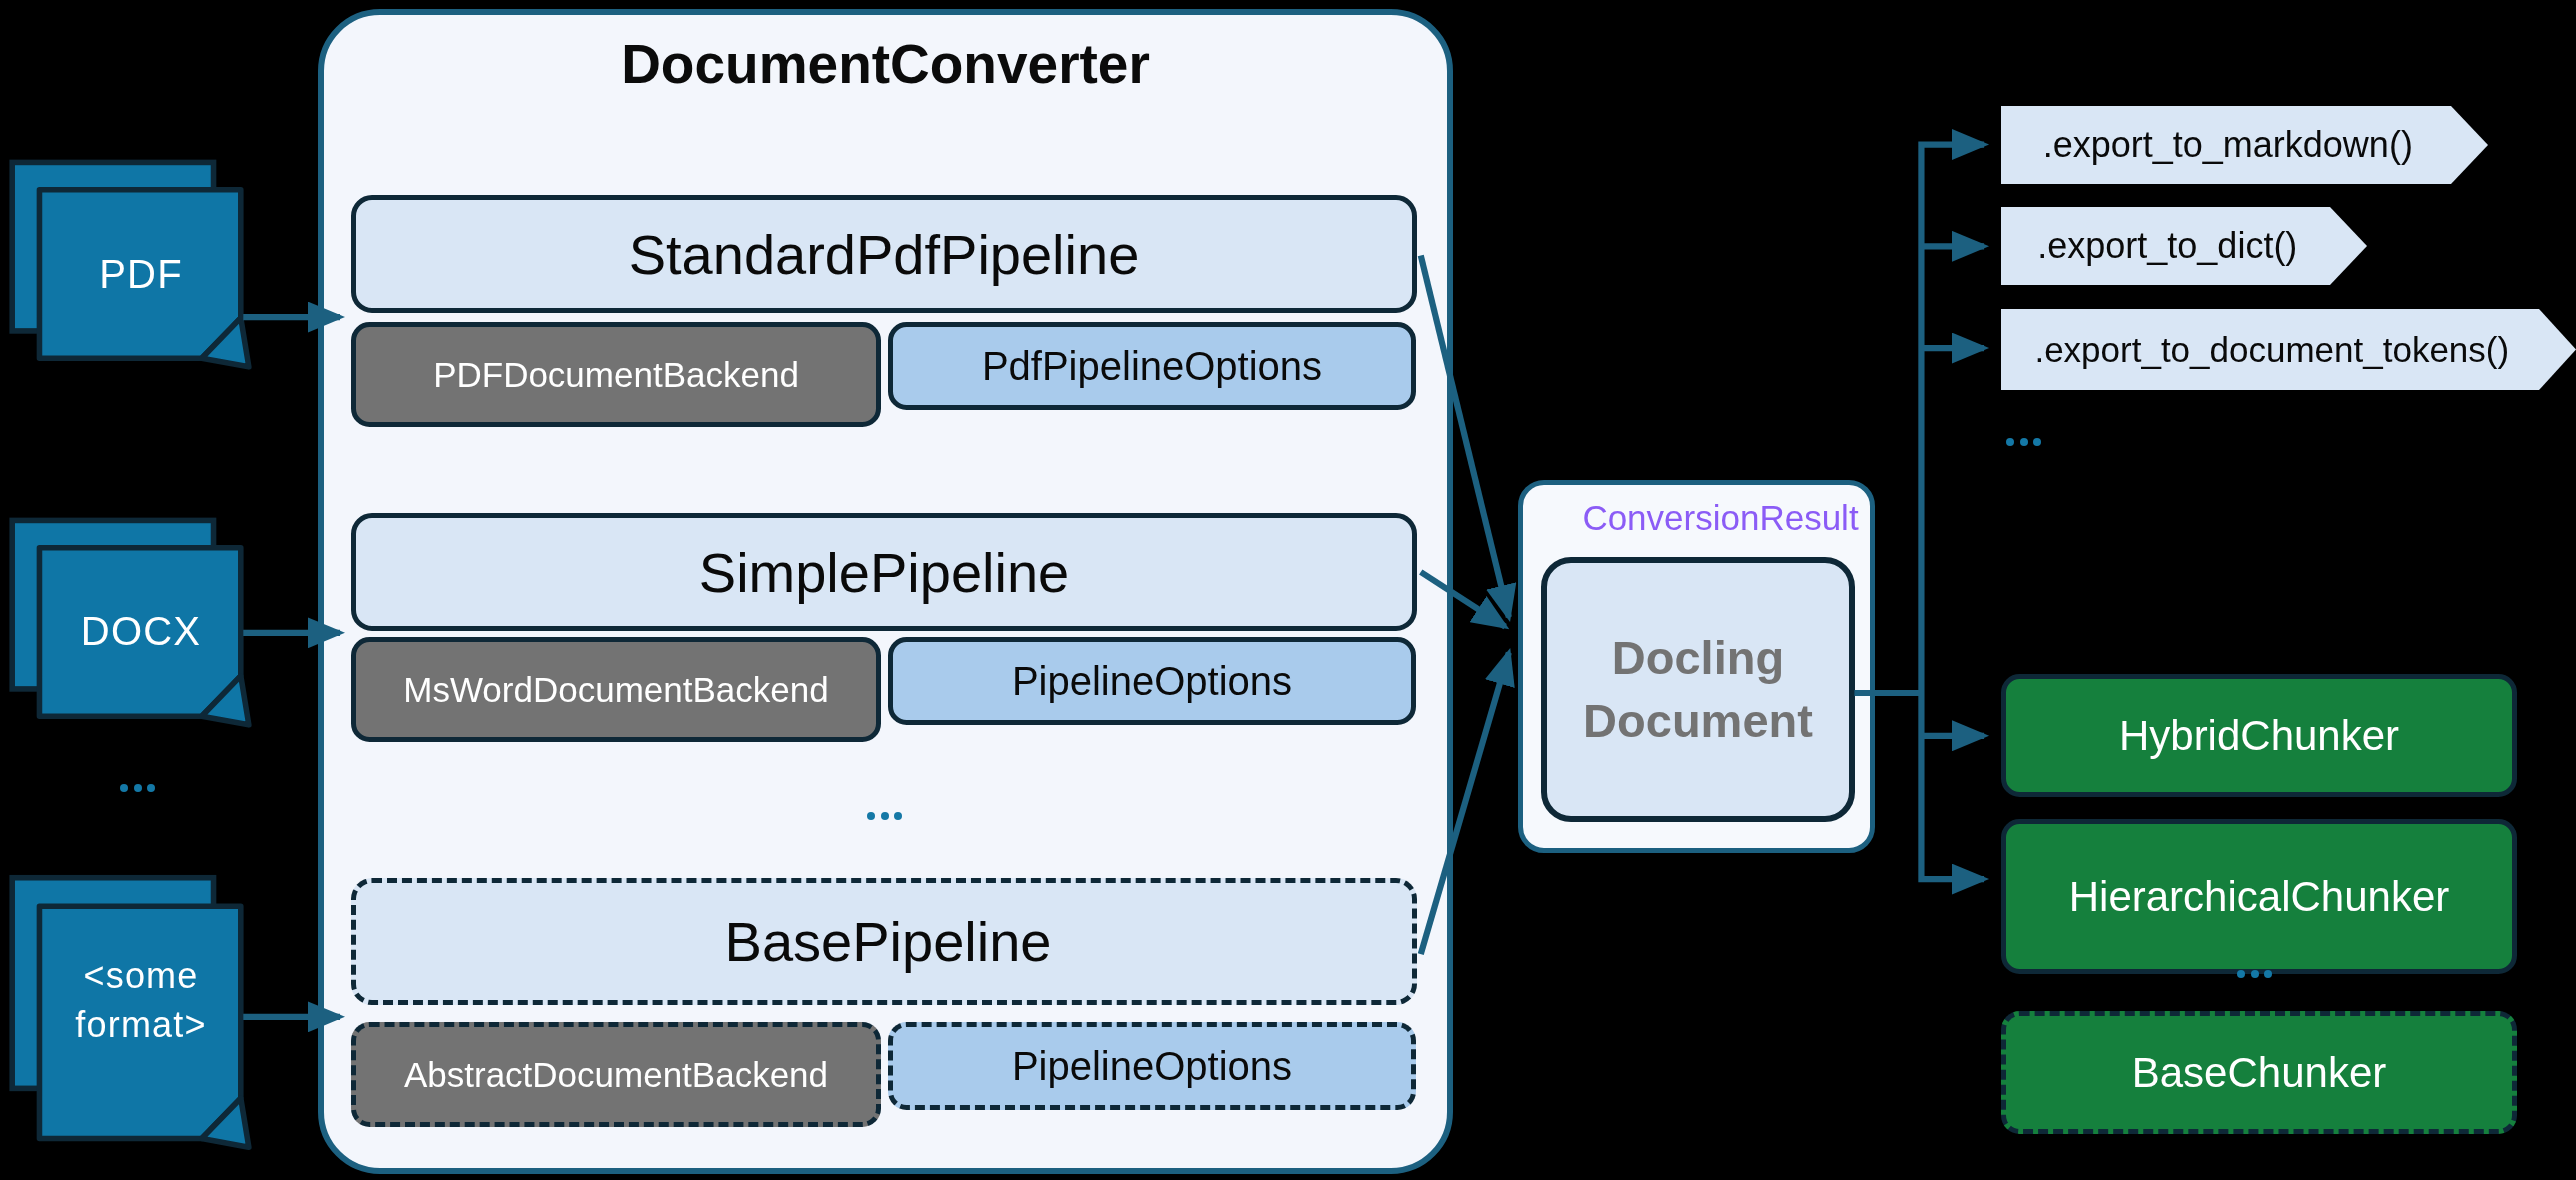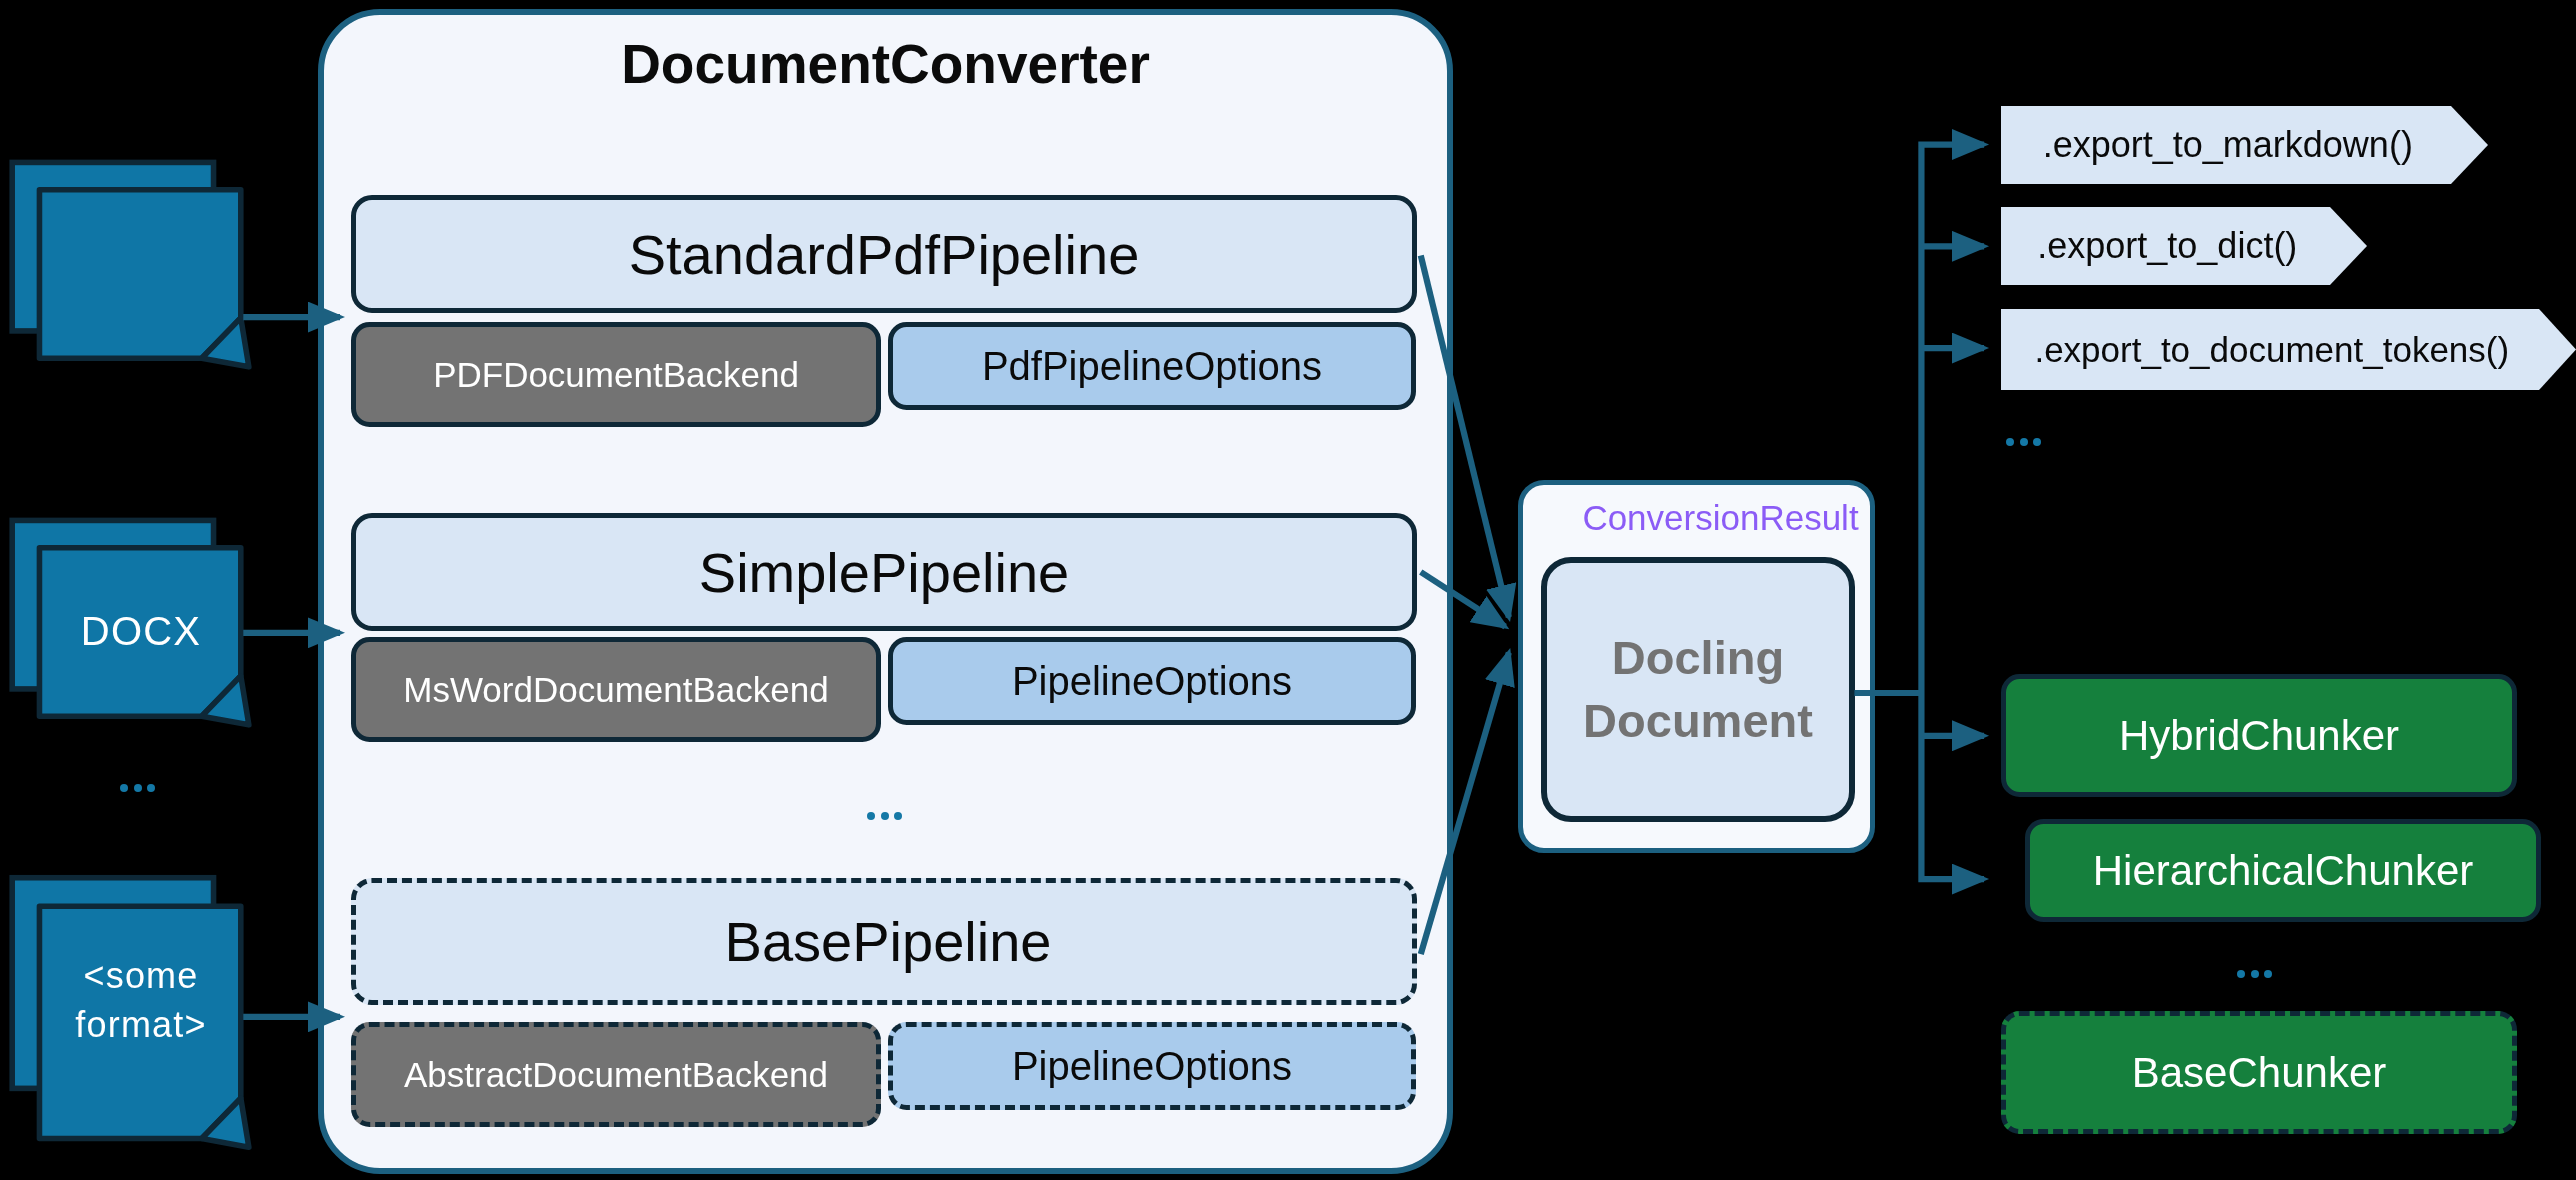--- a/index.html
+++ b/index.html
@@ -52,21 +52,21 @@
     clip-path:polygon(0 0, calc(100% - 37px) 0, 100% 50%, calc(100% - 37px) 100%, 0 100%);
     padding-left:18.6px; padding-right:52px; }
   #exp-md   { left:2001px; top:106px; width:487px; height:78px; }
   #exp-dict { left:2001px; top:207px; width:366px; height:78px; }
   #exp-tok  { left:2001px; top:309px; width:575px; height:81px; font-size:35px; padding-left:13.6px; padding-right:47px; }
 
   
   .chunker { left:2001px; width:516px; background:#15803d; border:5.6px solid #0E2837;
     border-radius:18.6px; color:#ffffff; font-size:42px; }
   #chunk-hybrid { top:674px; height:123px; }
-  #chunk-hier   { top:819px; height:103px;margin-left:24px; }
+  #chunk-hier   { top:819px; height:155px; }
   #chunk-base   { top:1011px; height:123px; border-style:dashed; }
 
   
   .doc-label { color:#ffffff; letter-spacing:1.2px; }
   #doc-pdf-label  { left:40px; top:190px; width:202px; height:169px; font-size:40px; }
   #doc-docx-label { left:40px; top:547px; width:202px; height:169px; font-size:40px; }
   #doc-some-label { left:40px; top:906px; width:202px; height:233px; font-size:36px;
     line-height:1.35; padding-bottom:43px; }
 
   .layer-svg { position:absolute; left:0; top:0; pointer-events:none; }
@@ -87,20 +87,21 @@
     <polygon points="54,51 379,51 379,258 316,323 54,323" fill="#0F76A6" stroke="#0E2837" stroke-width="9" stroke-linejoin="round"></polygon>
     <polygon points="316,323 379,258 392,337" fill="#0F76A6" stroke="#0E2837" stroke-width="9" stroke-linejoin="round"></polygon>
   </svg>
 
   <svg class="layer-svg" style="left:6.2px; top:874px;" width="254" height="285" viewBox="0 0 410 460">
     <rect x="10" y="6" width="325" height="340" fill="#0F76A6" stroke="#0E2837" stroke-width="9"></rect>
     <polygon points="54,52 379,52 379,362 316,427 54,427" fill="#0F76A6" stroke="#0E2837" stroke-width="9" stroke-linejoin="round"></polygon>
     <polygon points="316,427 379,362 392,441" fill="#0F76A6" stroke="#0E2837" stroke-width="9" stroke-linejoin="round"></polygon>
   </svg>
 
+  <div class="abs flexc doc-label" id="doc-pdf-label">PDF</div>
   <div class="abs flexc doc-label" id="doc-docx-label">DOCX</div>
   <div class="abs flexc doc-label" id="doc-some-label">&lt;some format&gt;</div>
 
   <div class="abs dots" id="dots-inputs">
     <span class="dot"></span>
     <span class="dot"></span>
     <span class="dot"></span>
   </div>
 
   <div class="abs" id="conv-container"></div>

